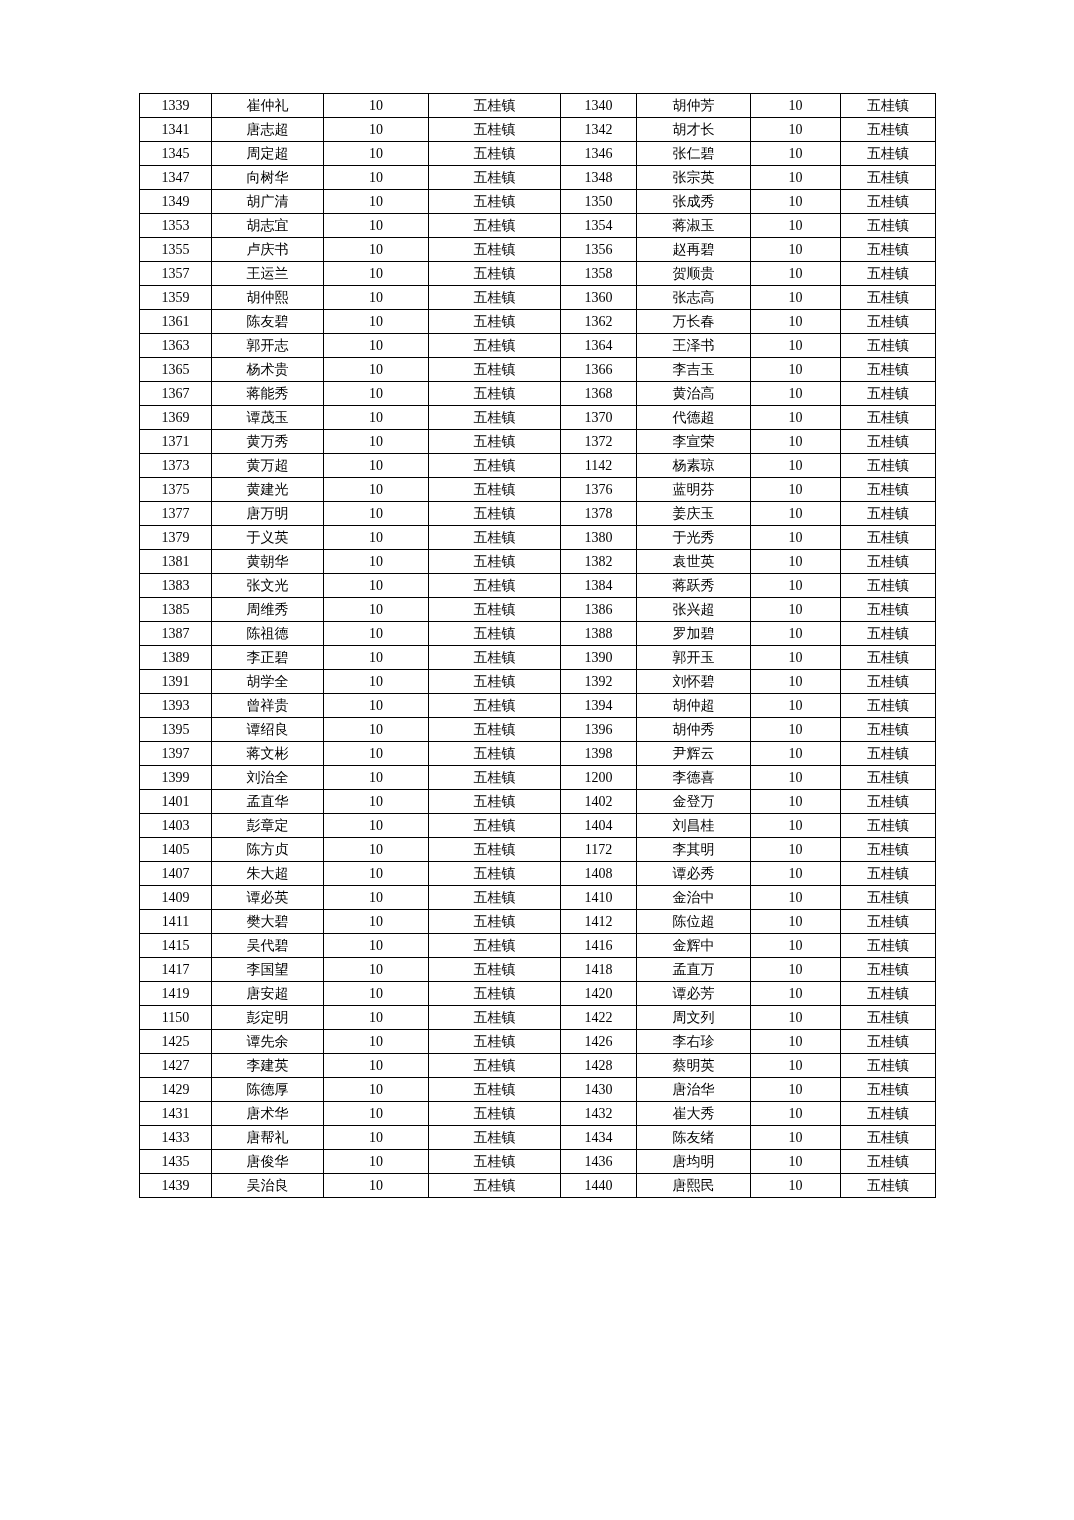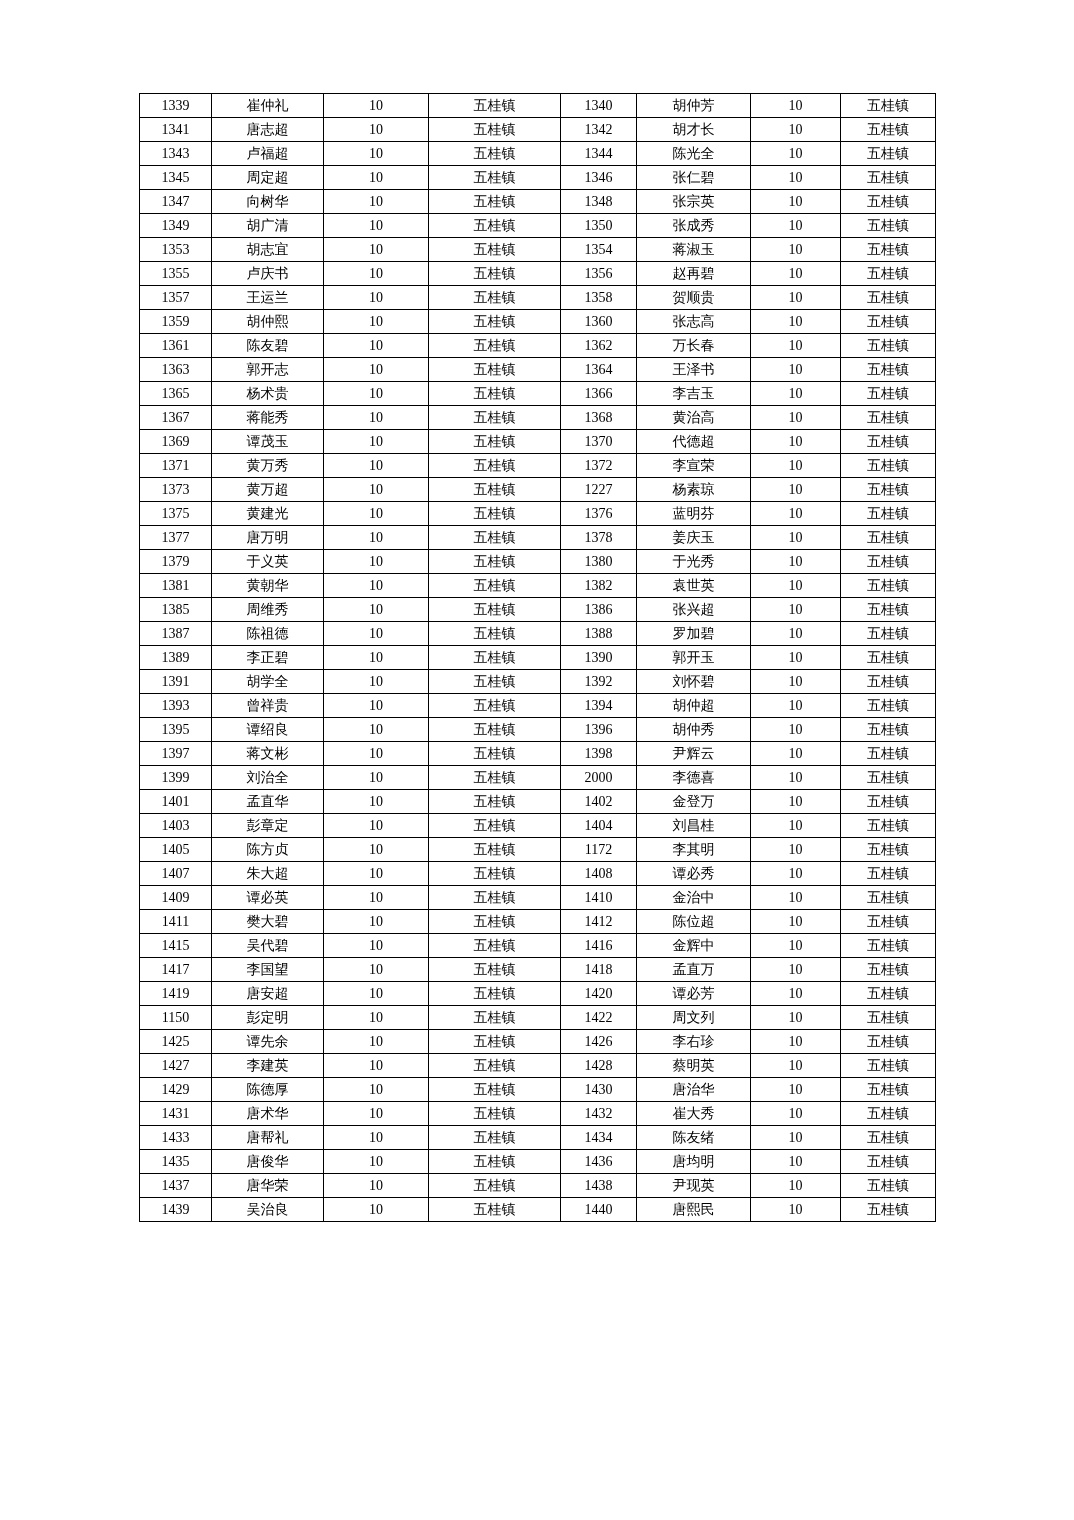--- a/index.html
+++ b/index.html
@@ -65,30 +65,20 @@
           <td>1341</td>
           <td>唐志超</td>
           <td>10</td>
           <td>五桂镇</td>
           <td>1342</td>
           <td>胡才长</td>
           <td>10</td>
           <td>五桂镇</td>
         </tr>
         <tr>
-          <td>1343</td>
-          <td>卢福超</td>
-          <td>10</td>
-          <td>五桂镇</td>
-          <td>1344</td>
-          <td>陈光全</td>
-          <td>10</td>
-          <td>五桂镇</td>
-        </tr>
-        <tr>
           <td>1345</td>
           <td>周定超</td>
           <td>10</td>
           <td>五桂镇</td>
           <td>1346</td>
           <td>张仁碧</td>
           <td>10</td>
           <td>五桂镇</td>
         </tr>
         <tr>
@@ -209,21 +199,21 @@
           <td>1372</td>
           <td>李宣荣</td>
           <td>10</td>
           <td>五桂镇</td>
         </tr>
         <tr>
           <td>1373</td>
           <td>黄万超</td>
           <td>10</td>
           <td>五桂镇</td>
-          <td>1227</td>
+          <td>1142</td>
           <td>杨素琼</td>
           <td>10</td>
           <td>五桂镇</td>
         </tr>
         <tr>
           <td>1375</td>
           <td>黄建光</td>
           <td>10</td>
           <td>五桂镇</td>
           <td>1376</td>
@@ -255,20 +245,30 @@
           <td>1381</td>
           <td>黄朝华</td>
           <td>10</td>
           <td>五桂镇</td>
           <td>1382</td>
           <td>袁世英</td>
           <td>10</td>
           <td>五桂镇</td>
         </tr>
         <tr>
+          <td>1383</td>
+          <td>张文光</td>
+          <td>10</td>
+          <td>五桂镇</td>
+          <td>1384</td>
+          <td>蒋跃秀</td>
+          <td>10</td>
+          <td>五桂镇</td>
+        </tr>
+        <tr>
           <td>1385</td>
           <td>周维秀</td>
           <td>10</td>
           <td>五桂镇</td>
           <td>1386</td>
           <td>张兴超</td>
           <td>10</td>
           <td>五桂镇</td>
         </tr>
         <tr>
@@ -329,21 +329,21 @@
           <td>1398</td>
           <td>尹辉云</td>
           <td>10</td>
           <td>五桂镇</td>
         </tr>
         <tr>
           <td>1399</td>
           <td>刘治全</td>
           <td>10</td>
           <td>五桂镇</td>
-          <td>2000</td>
+          <td>1200</td>
           <td>李德喜</td>
           <td>10</td>
           <td>五桂镇</td>
         </tr>
         <tr>
           <td>1401</td>
           <td>孟直华</td>
           <td>10</td>
           <td>五桂镇</td>
           <td>1402</td>
@@ -491,30 +491,20 @@
           <td>10</td>
           <td>五桂镇</td>
         </tr>
         <tr>
           <td>1435</td>
           <td>唐俊华</td>
           <td>10</td>
           <td>五桂镇</td>
           <td>1436</td>
           <td>唐均明</td>
-          <td>10</td>
-          <td>五桂镇</td>
-        </tr>
-        <tr>
-          <td>1437</td>
-          <td>唐华荣</td>
-          <td>10</td>
-          <td>五桂镇</td>
-          <td>1438</td>
-          <td>尹现英</td>
           <td>10</td>
           <td>五桂镇</td>
         </tr>
         <tr>
           <td>1439</td>
           <td>吴治良</td>
           <td>10</td>
           <td>五桂镇</td>
           <td>1440</td>
           <td>唐熙民</td>

